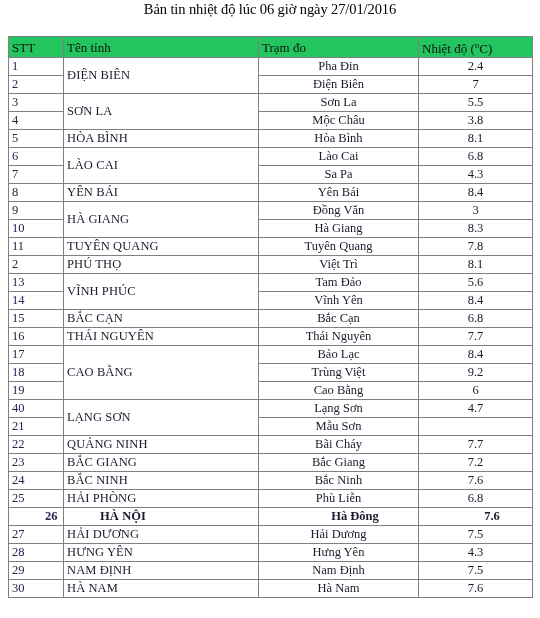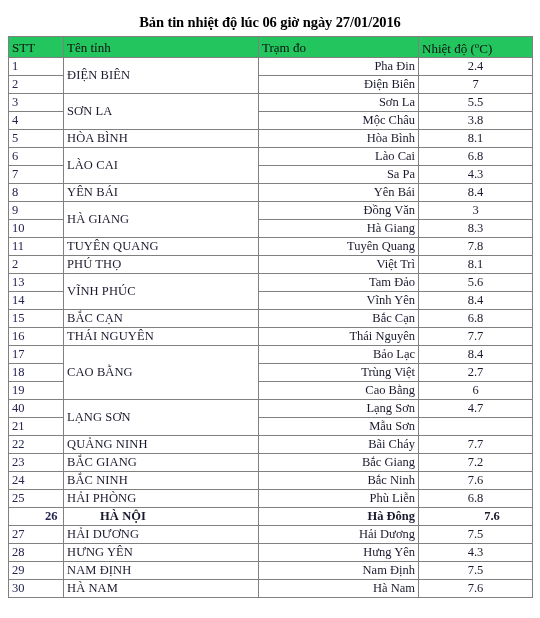--- a/index.html
+++ b/index.html
@@ -15,25 +15,25 @@
     color: #1a1a2e;
   }
   .page {
     position: relative;
     width: 540px;
     height: 618px;
     background: #fff;
   }
   .title {
     text-align: center;
-    font-weight: bold;
+    font-weight: normal;
     font-size: 14.5px;
     font-family: "Liberation Serif", "DejaVu Serif", serif;
     color: #000;
-    padding-top: 14px;
+    padding-top: 1px;
     letter-spacing: -0.1px;
     line-height: 17px;
   }
   .table-wrap {
     position: absolute;
     left: 8px;
     top: 36px;
     width: 524px;
   }
   table.grid {
@@ -68,21 +68,21 @@
     font-weight: normal;
     font-size: 13px;
     color: #111;
   }
   th.h-stt { text-align: left; padding-left: 5px; }
   th.h-tinh, th.h-tram, th.h-nhiet { text-align: left; }
   th .sup { font-size: 9px; vertical-align: super; }
 
   td.stt   { text-align: left;  padding-left: 5px; color: #232350; }
   td.tinh  { text-align: left;  padding-left: 6px; letter-spacing: 0.1px; }
-  td.tram  { text-align: right;  padding-left: 6px; margin-left: 12px; }
+  td.tram  { text-align: center;  padding-left: 6px; margin-left: 12px; }
   td.nhiet { text-align: center; }
 
   tr.bold td { font-weight: bold; padding-left: 36px; }
 </style>
 </head>
 <body>
 
 <div class="page">
 
   <div class="title">Bản tin nhiệt độ lúc 06 giờ ngày 27/01/2016</div>
@@ -197,21 +197,21 @@
           </tr>
           <tr>
             <td class="stt">17</td>
             <td class="tinh" rowspan="3">CAO BẰNG</td>
             <td class="tram">Bảo Lạc</td>
             <td class="nhiet">8.4</td>
           </tr>
           <tr>
             <td class="stt">18</td>
             <td class="tram">Trùng Việt</td>
-            <td class="nhiet">2.7</td>
+            <td class="nhiet">9.2</td>
           </tr>
           <tr>
             <td class="stt">19</td>
             <td class="tram">Cao Bằng</td>
             <td class="nhiet">6</td>
           </tr>
           <tr>
             <td class="stt">40</td>
             <td class="tinh" rowspan="2">LẠNG SƠN</td>
             <td class="tram">Lạng Sơn</td>

